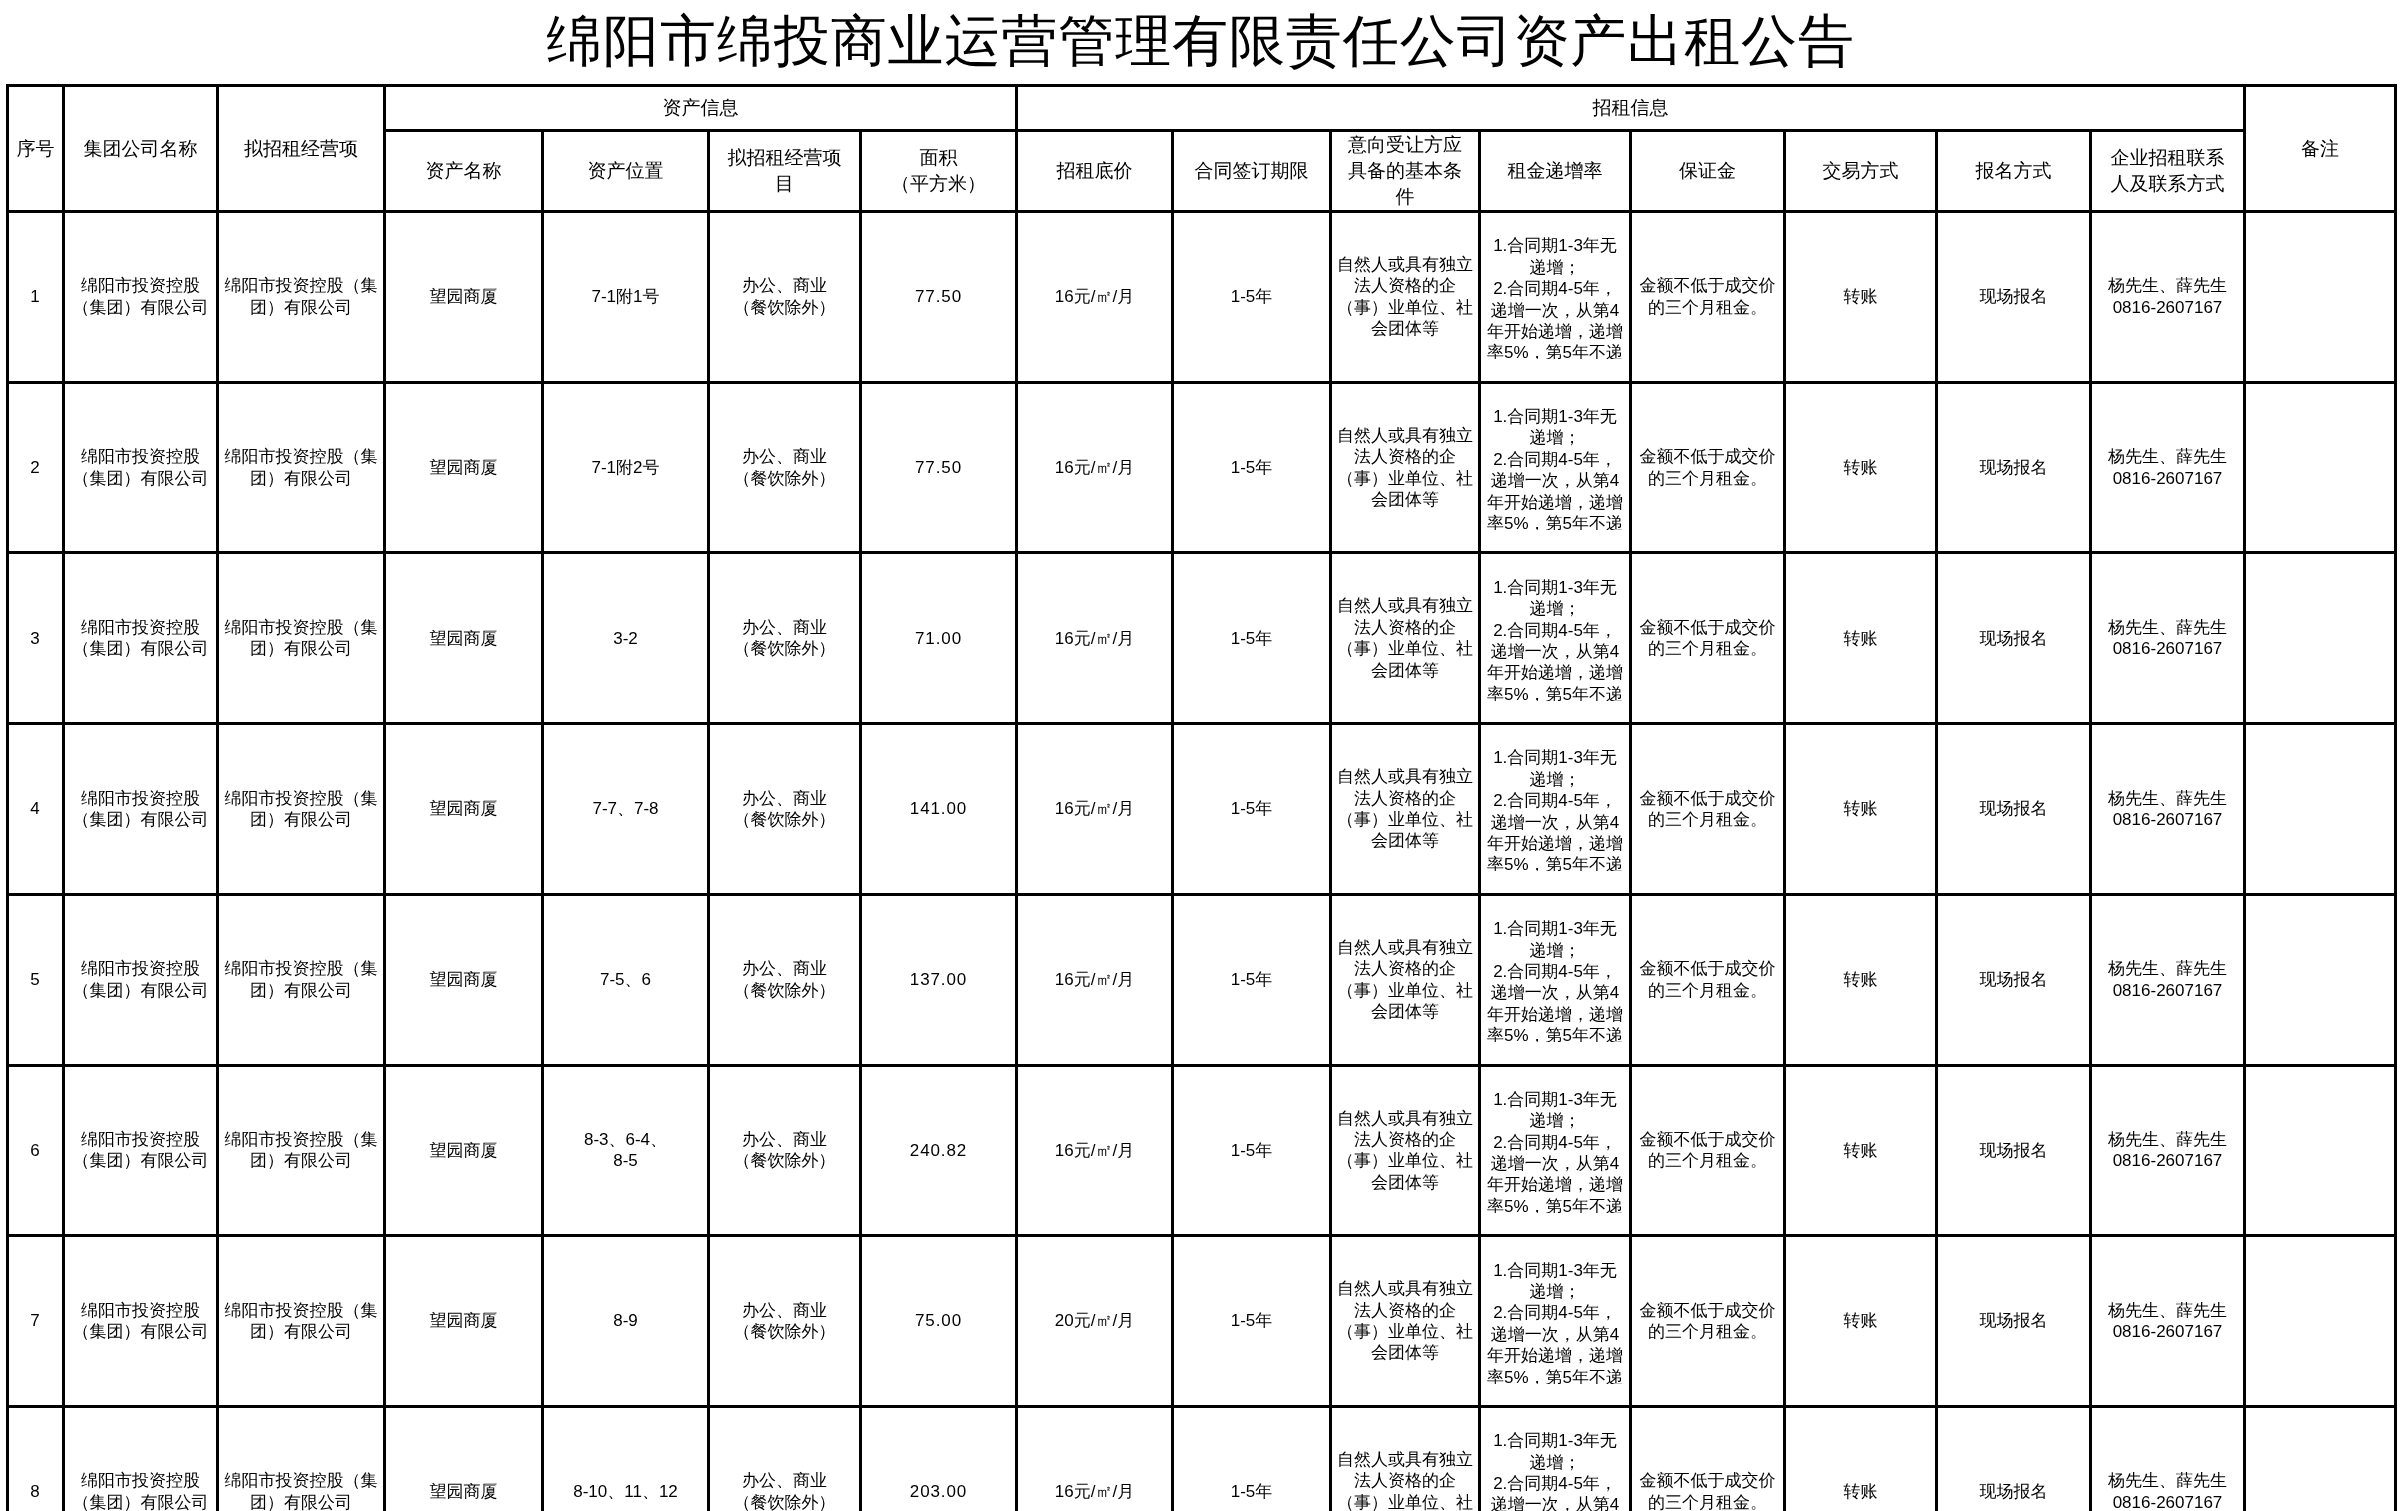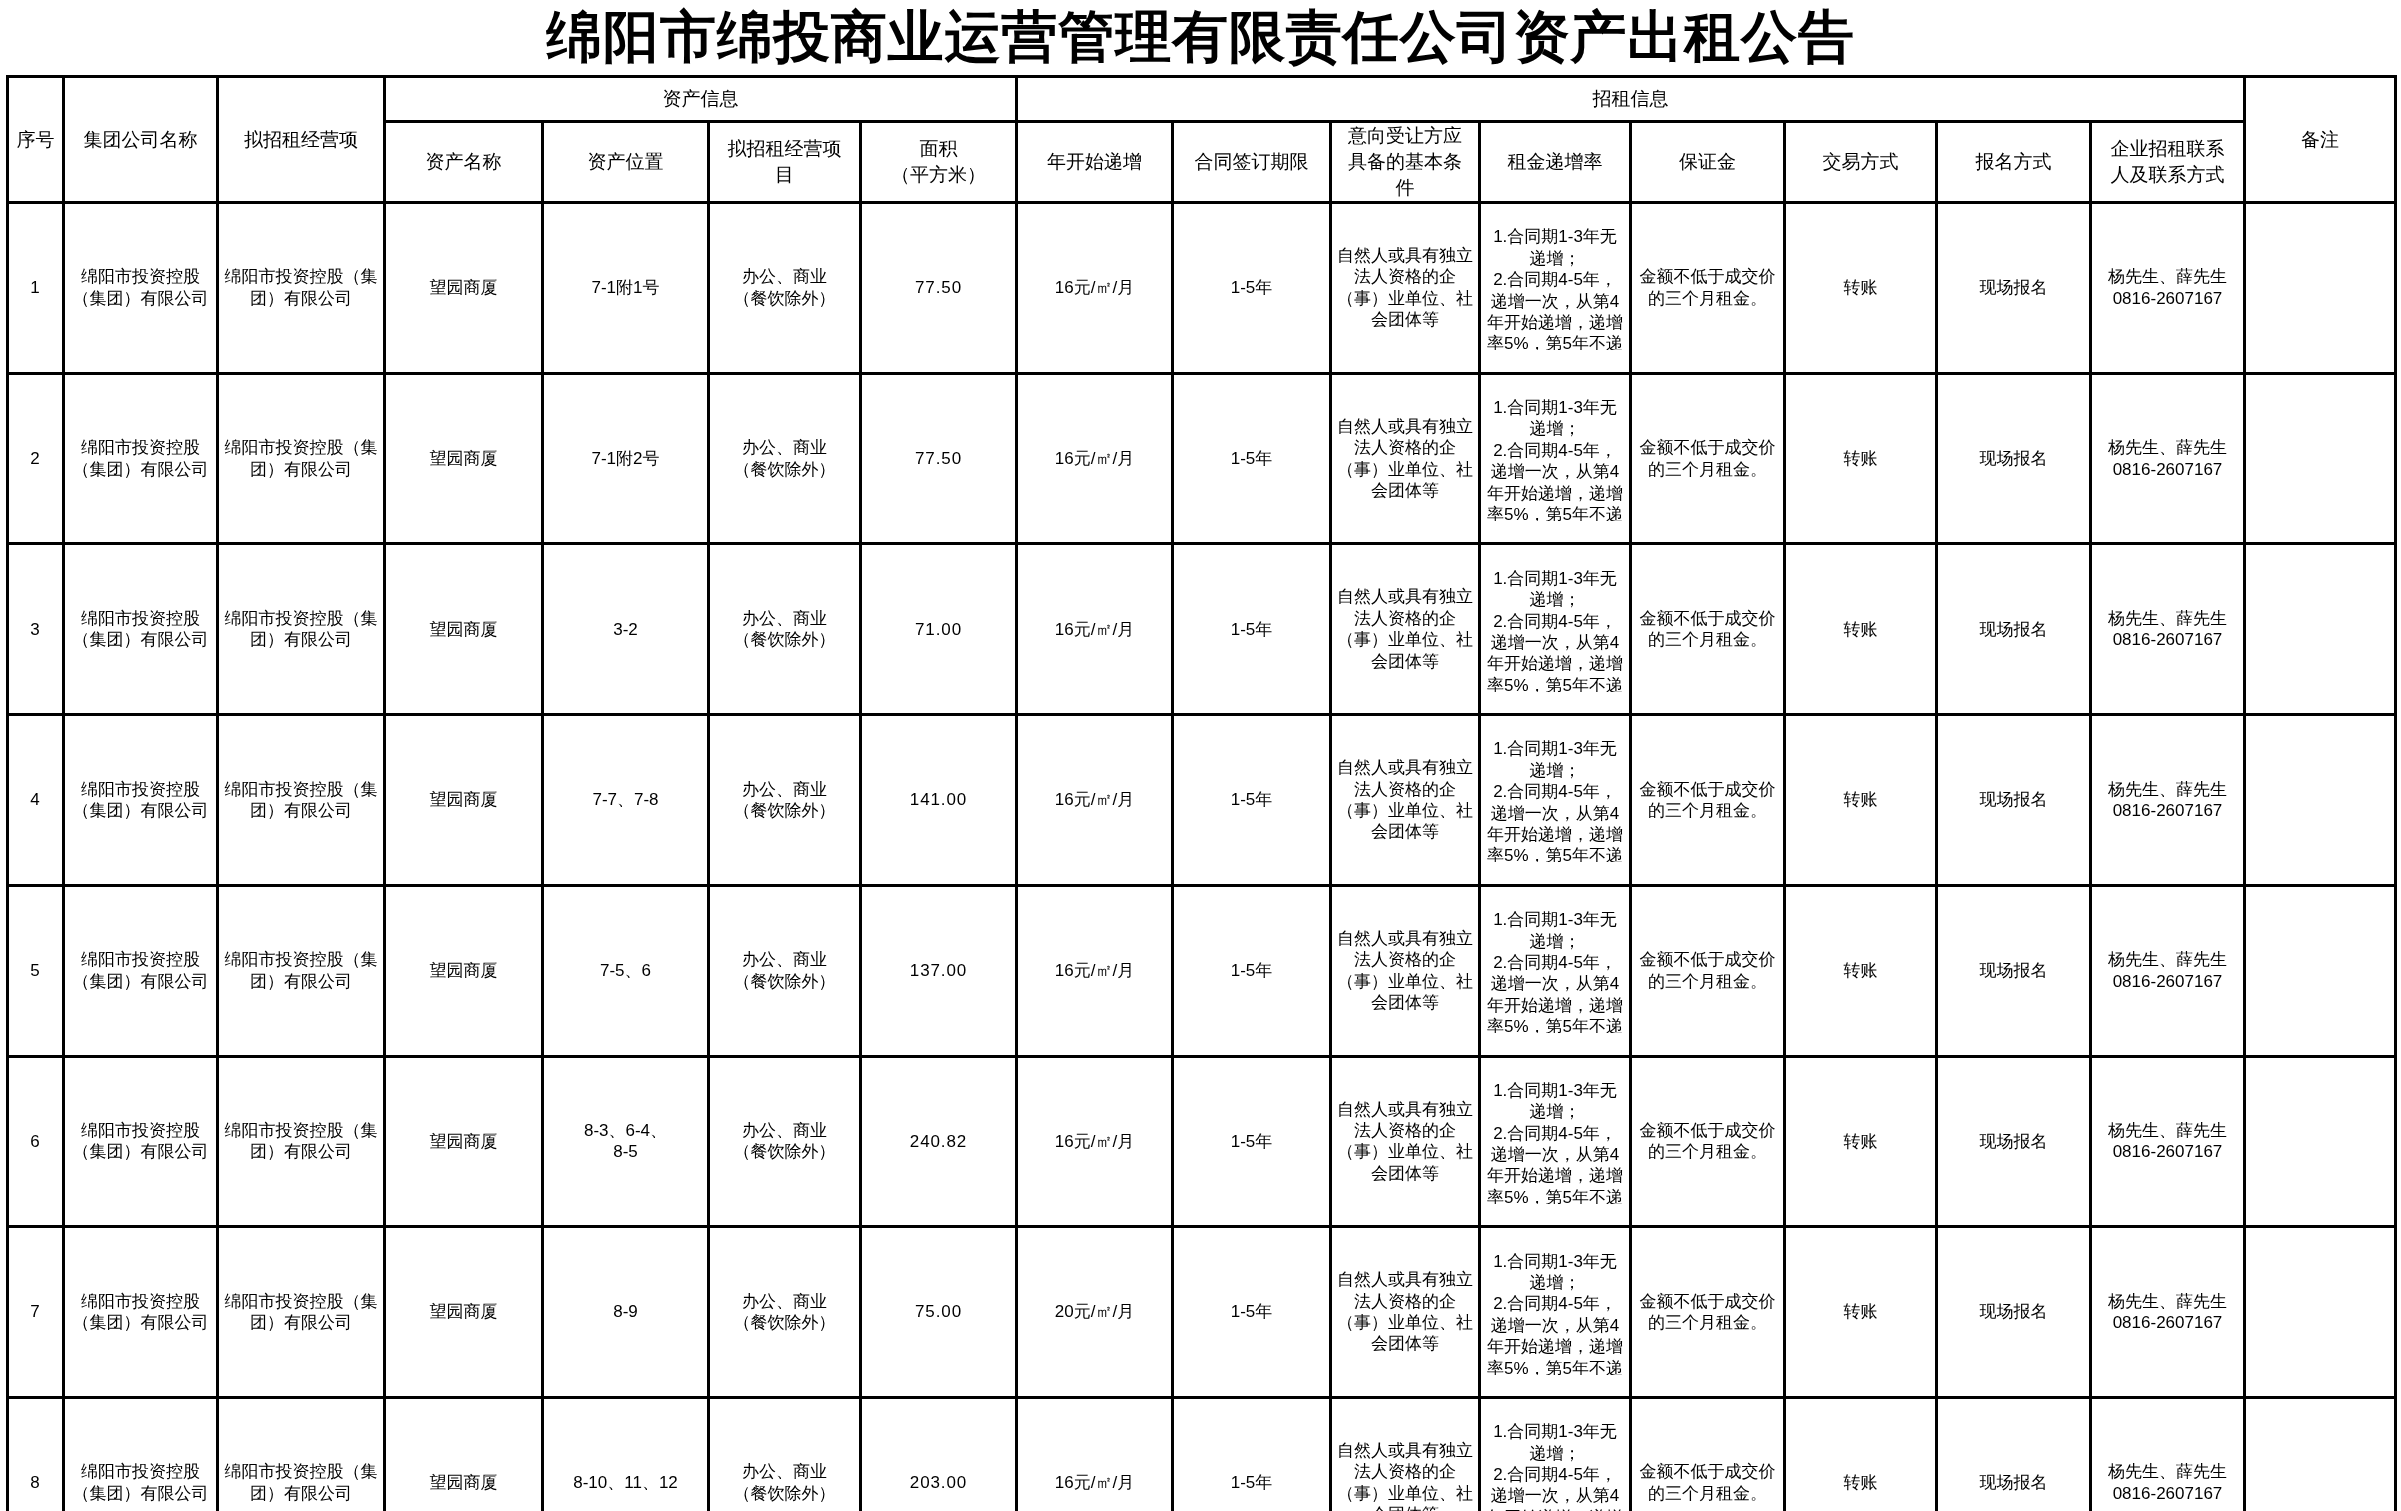--- a/index.html
+++ b/index.html
@@ -2,22 +2,22 @@
 <html lang="zh" style="font-size:13.7px"><head>
 <meta charset="utf-8">
 <style>
   html,body { margin:0; padding:0; }
   body {
     width:2401px; height:1511px; background:#ffffff;
     font-family:"Liberation Sans", sans-serif;
     color:#000;
   }
   .title {
-    height:75px; display:flex; align-items:center; justify-content:center;
-    font-size:56px; font-weight:bold; letter-spacing:0.9px;
+    height:84px; display:flex; align-items:center; justify-content:center;
+    font-size:56px; font-weight:normal; letter-spacing:0.9px;
     white-space:nowrap;
     text-align:center;
   }
   table {
     border-collapse:collapse; table-layout:fixed;
     margin-left:6px; width:2389px;
   }
   th, td {
     border:3.4px solid #000;
     text-align:center; vertical-align:middle;
@@ -67,21 +67,21 @@
       <th colspan="8">招租信息</th>
       <th rowspan="2">备注</th>
     </tr>
     <tr class="sub-row">
       <th>资产名称</th>
       <th>资产位置</th>
       <th>拟招租经营项
 目</th>
       <th>面积
 （平方米）</th>
-      <th>年开始递增</th>
+      <th>招租底价</th>
       <th>合同签订期限</th>
       <th>意向受让方应
 具备的基本条
 件</th>
       <th>租金递增率</th>
       <th>保证金</th>
       <th>交易方式</th>
       <th>报名方式</th>
       <th>企业招租联系
 人及联系方式</th>

